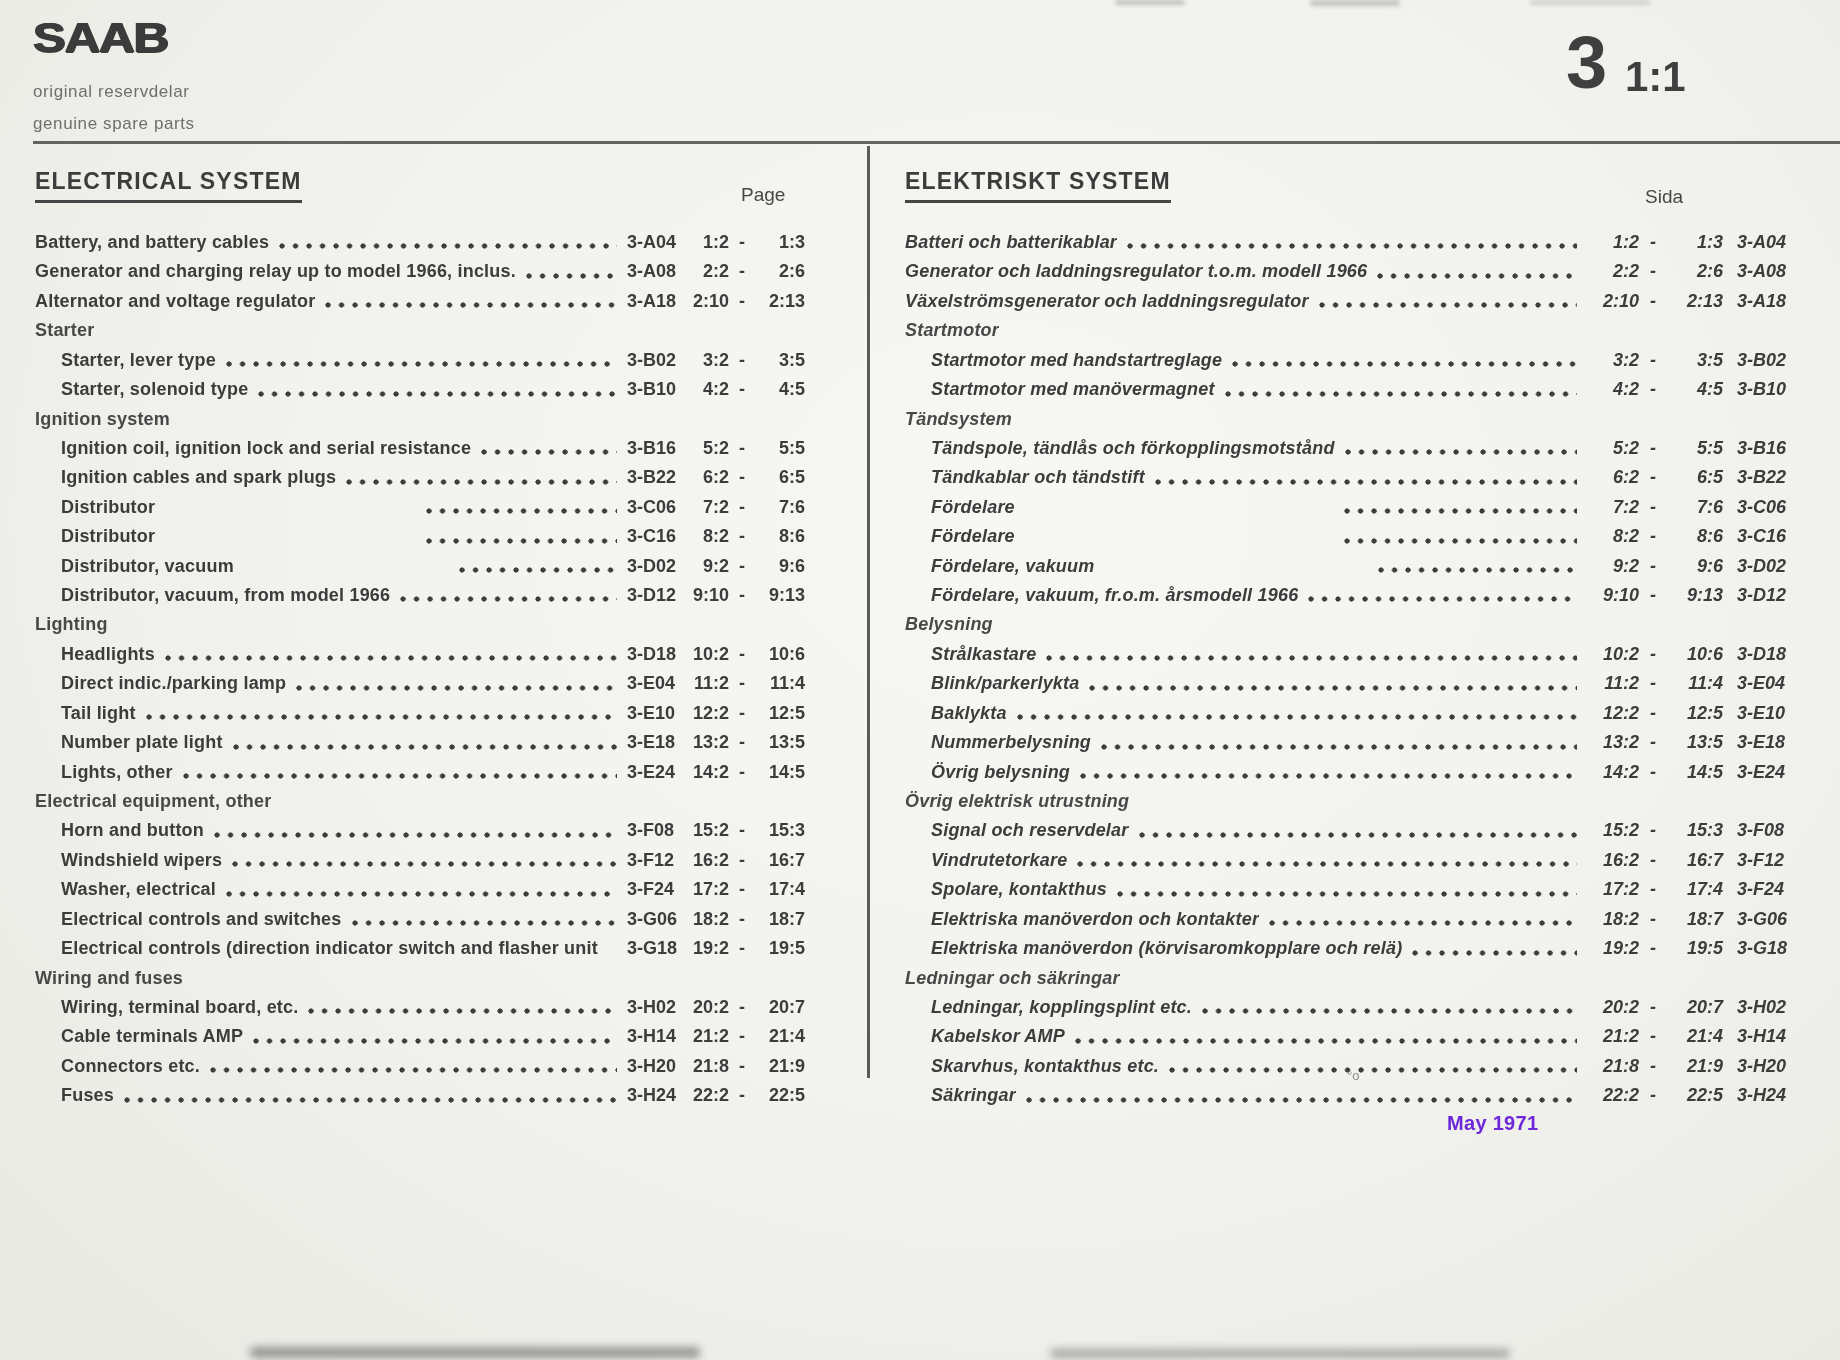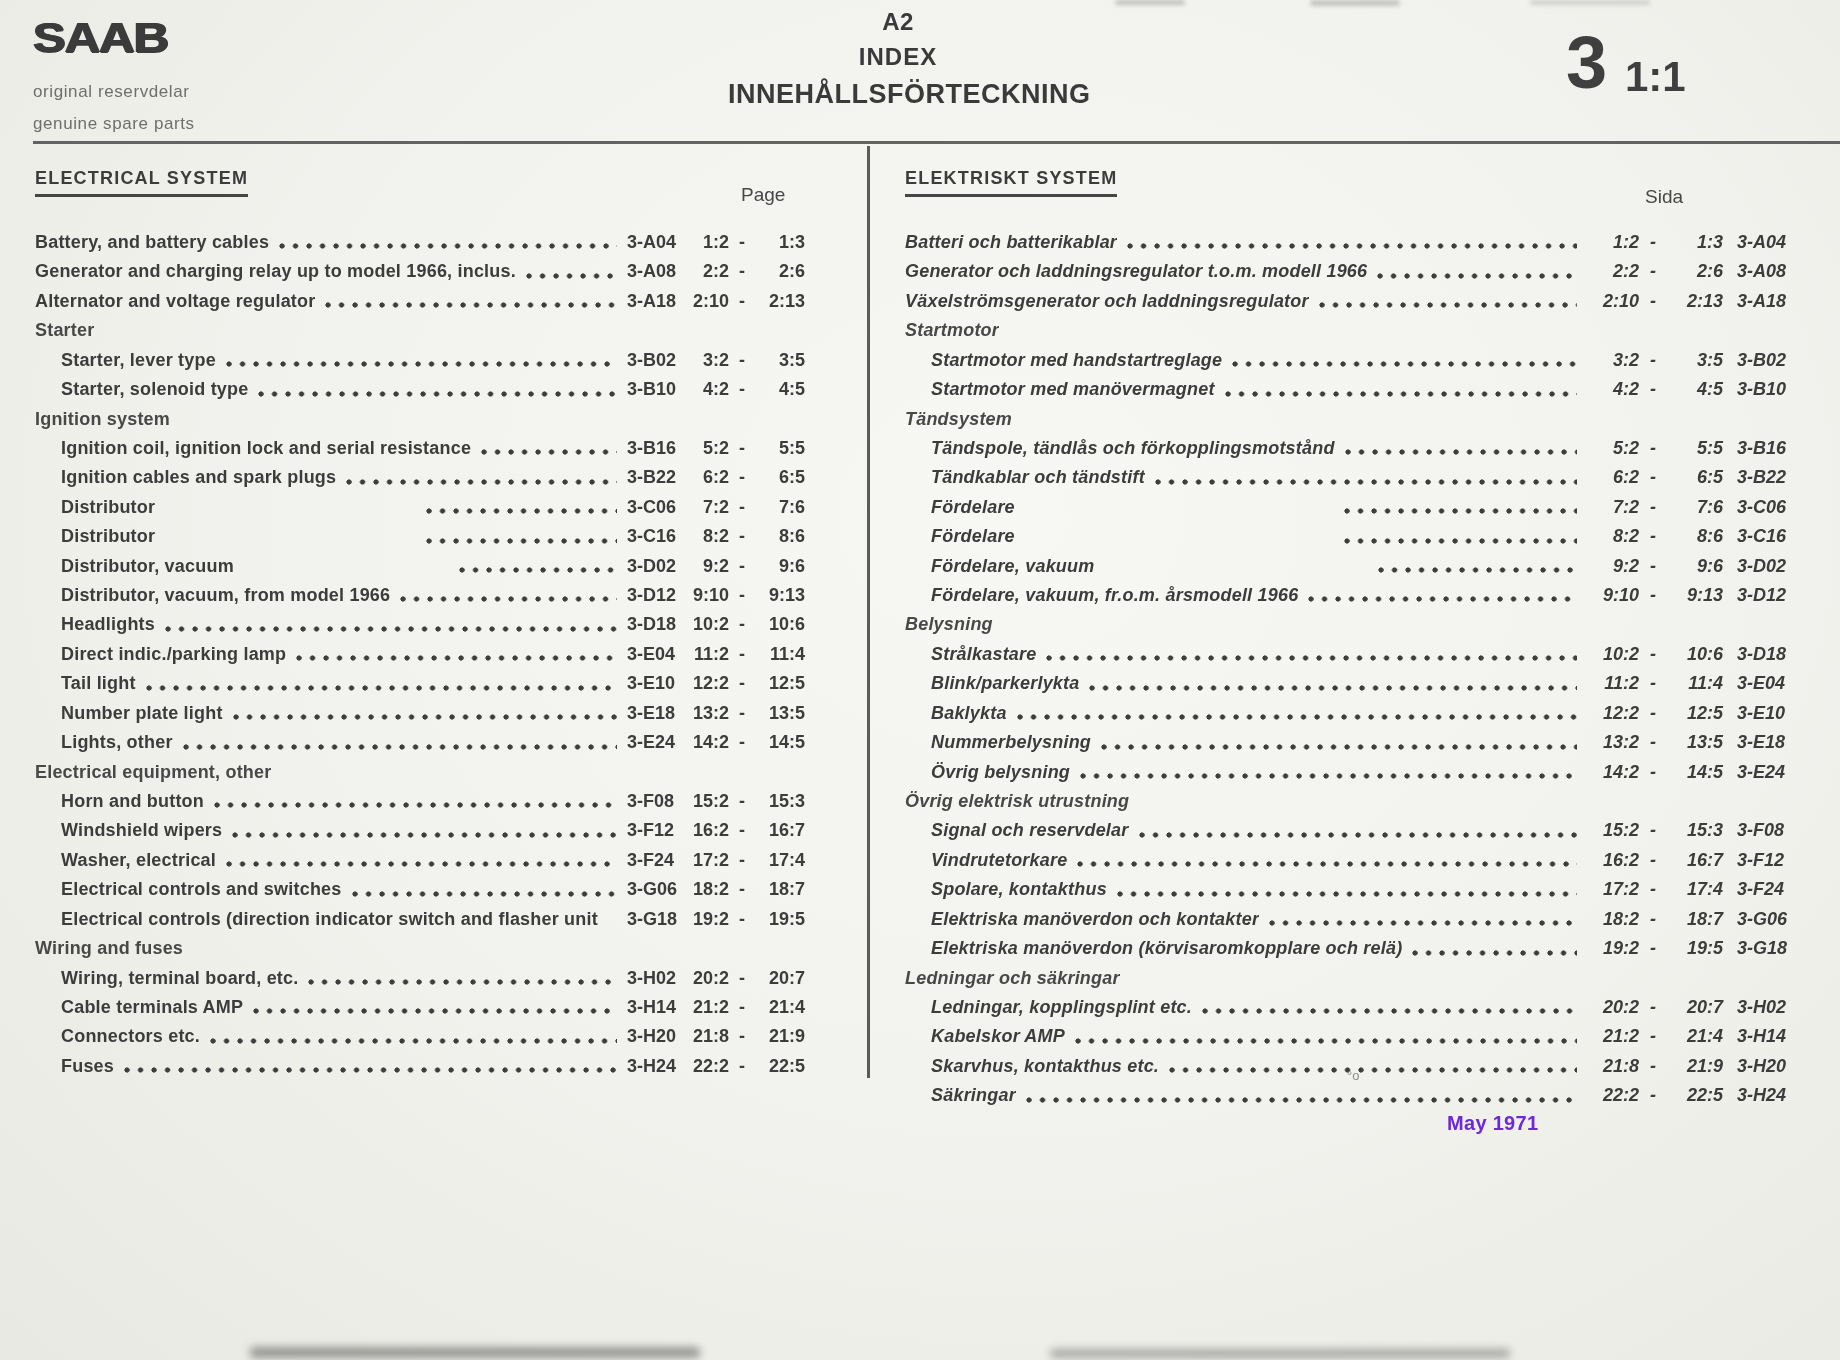--- a/index.html
+++ b/index.html
@@ -30,21 +30,21 @@
   
   .pageref-major{position:absolute;left:1566px;top:26px;font-size:74px;line-height:1;font-weight:bold;color:#3f3f3f;}
   .pageref-minor{position:absolute;left:1625px;top:56px;font-size:42px;line-height:1;font-weight:bold;color:#3f3f3f;}
 
   
   .hrule{position:absolute;left:33px;right:0;top:141px;height:3px;background:#4a4a4a;opacity:0.85;}
   .vrule{position:absolute;left:867px;top:146px;width:3px;height:932px;background:#3f3f3f;opacity:0.85;}
 
   
   .col-heading{
-    position:absolute;top:168px;font-size:18px;font-weight:bold;letter-spacing:1.2px;
+    position:absolute;top:168px;font-size:23px;font-weight:bold;letter-spacing:1.2px;
     border-bottom:3px solid #454545;padding-bottom:5px;color:#3c3c3c;
   }
   .col-heading.left{left:35px;}
   .col-heading.right{left:905px;}
   .page-label{position:absolute;font-size:19px;color:#474747;}
   .page-label.left{left:741px;top:184px;font-weight:normal;}
   .page-label.right{left:1645px;top:186px;}
 
   
   .col{position:absolute;top:228px;}
@@ -95,25 +95,20 @@
 <body>
 
 <div class="page">
 
   <div class="brand">
     <div class="logo">SAAB</div>
     <div class="tagline first">original reservdelar</div>
     <div class="tagline">genuine spare parts</div>
   </div>
 
-  <div class="doc-head">
-    <div class="l1">A2</div>
-    <div class="l2">INDEX</div>
-    <div class="l3">INNEHÅLLSFÖRTECKNING</div>
-  </div>
 
   <div class="pageref-major">3</div>
   <div class="pageref-minor">1:1</div>
 
   <div class="hrule"></div>
   <div class="vrule"></div>
 
   <div class="col-heading left">ELECTRICAL SYSTEM</div>
   <div class="page-label left">Page</div>
 
@@ -232,20 +227,28 @@
 
       <div class="row sub">
         <span class="label">Distributor, vacuum, from model 1966</span>
         <span class="dots"></span>
         <span class="cell code">3-D12</span>
         <span class="cell from">9:10</span>
         <span class="cell dash">-</span>
         <span class="cell to">9:13</span>
       </div>
 
+      <div class="row group">
+        <span class="label">Lighting</span>
+        <span class="dots"></span>
+        <span class="cell code"></span>
+        <span class="cell from"></span>
+        <span class="cell dash">-</span>
+        <span class="cell to"></span>
+      </div>
 
       <div class="row sub">
         <span class="label">Headlights</span>
         <span class="dots"></span>
         <span class="cell code">3-D18</span>
         <span class="cell from">10:2</span>
         <span class="cell dash">-</span>
         <span class="cell to">10:6</span>
       </div>
 

